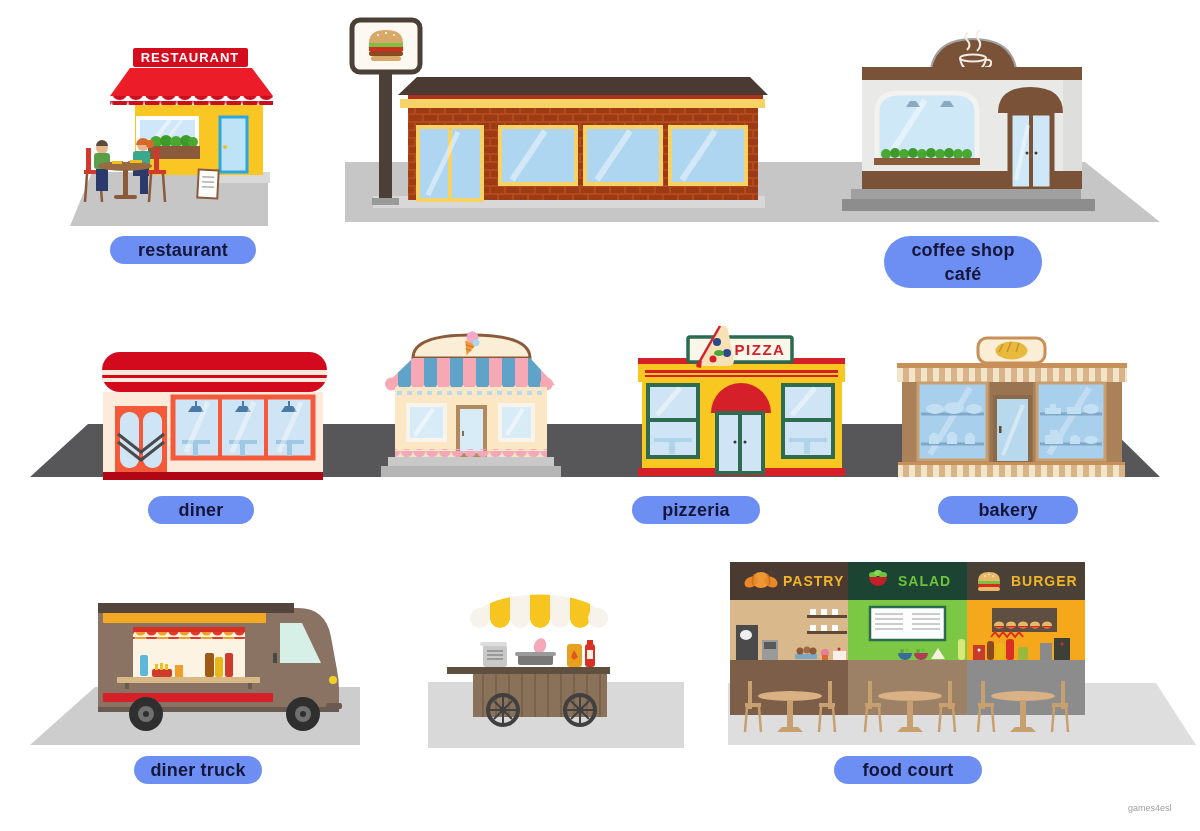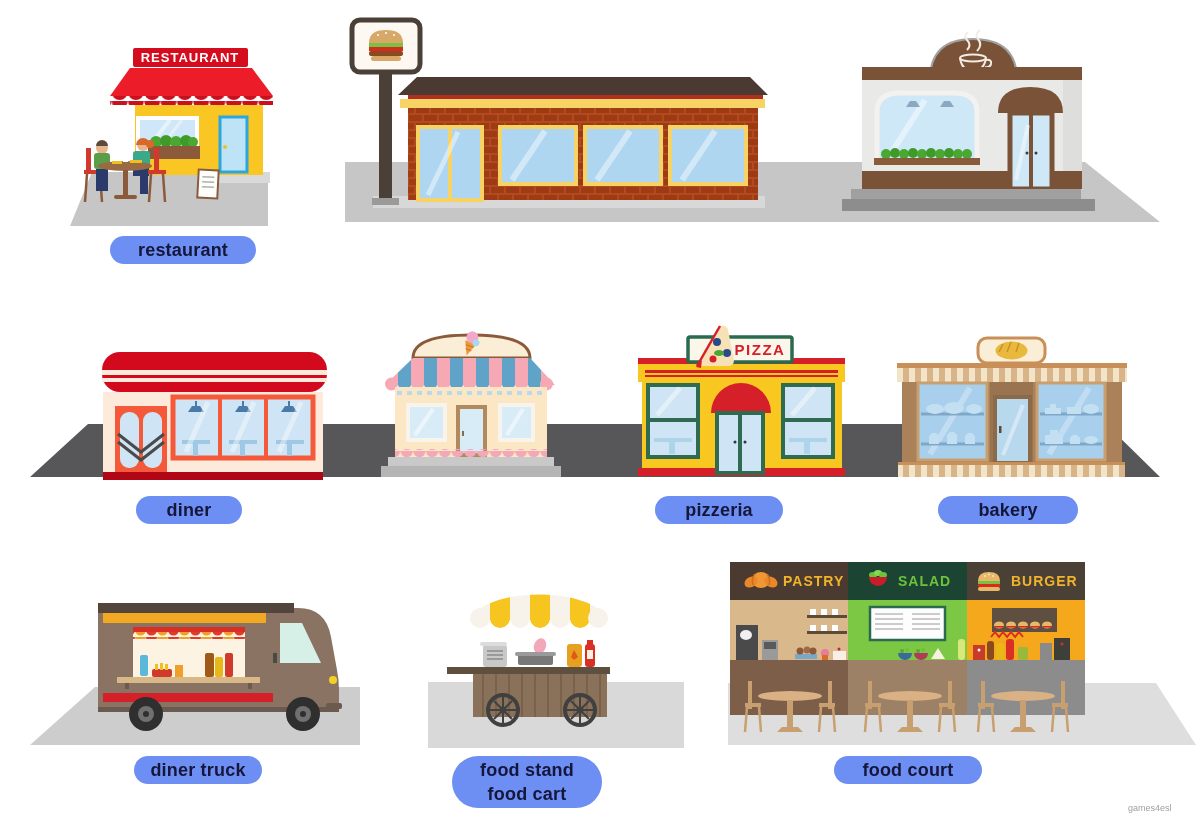--- a/index.html
+++ b/index.html
@@ -618,35 +618,35 @@
       <ellipse cx="308" cy="141" rx="32" ry="5" fill="#d9b185"></ellipse>
       <rect x="305" y="145" width="6" height="28"></rect>
           <polygon points="295,177 321,177 316,172 300,172"></polygon>
     </g>
   </g>
 </svg>
 
 <div class="pill" style="left:110px;top:236px;width:146px;height:28px">
   <span>restaurant</span>
 </div>
-<div class="pill" style="left:136px;top:496px;width:106px;height:28px">
+<div class="pill two" style="left:884px;top:236px;width:158px;height:52px">
+  <span>coffee shop</span>
+  <span>café</span>
+</div>
+<div class="pill" style="left:148px;top:496px;width:106px;height:28px">
   <span>diner</span>
 </div>
-<div class="pill" style="left:655px;top:496px;width:128px;height:28px">
+<div class="pill" style="left:632px;top:496px;width:128px;height:28px">
   <span>pizzeria</span>
 </div>
 <div class="pill" style="left:938px;top:496px;width:140px;height:28px">
   <span>bakery</span>
 </div>
 <div class="pill" style="left:134px;top:756px;width:128px;height:28px">
   <span>diner truck</span>
 </div>
-<div class="pill two" style="left:452px;top:756px;width:150px;height:52px">
-  <span>food stand</span>
-  <span>food cart</span>
-</div>
 <div class="pill" style="left:834px;top:756px;width:148px;height:28px">
   <span>food court</span>
 </div>
 
 <div class="watermark" style="left:1128px;top:803px">games4esl</div>
 
 </div>
 
 </body></html>

